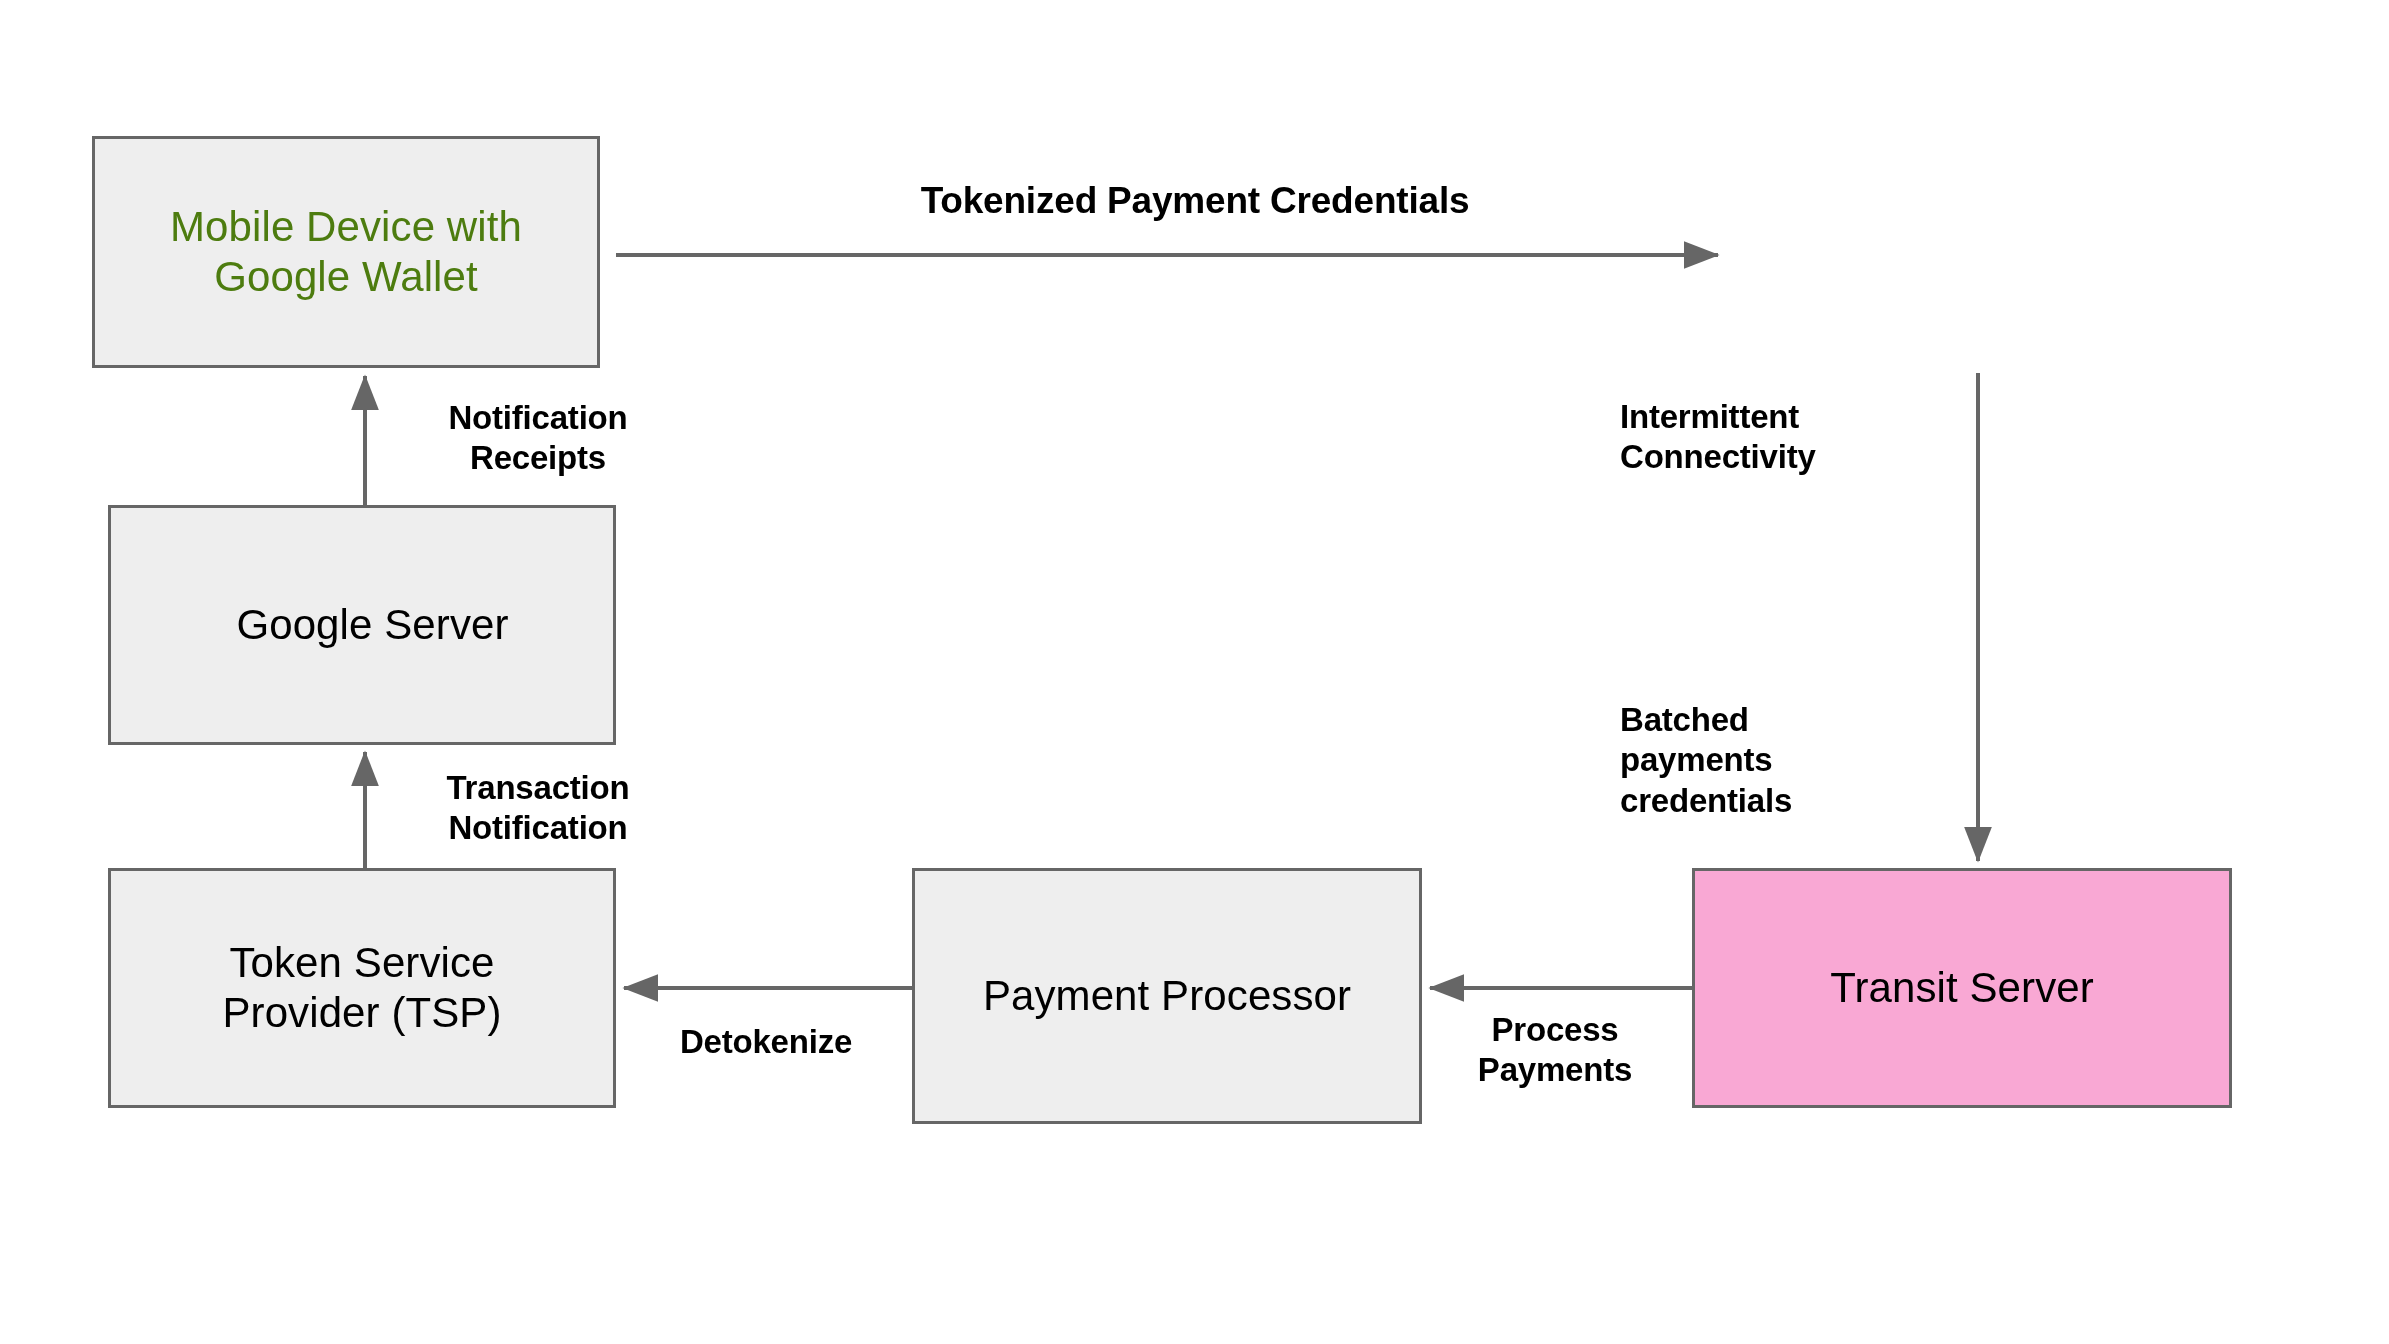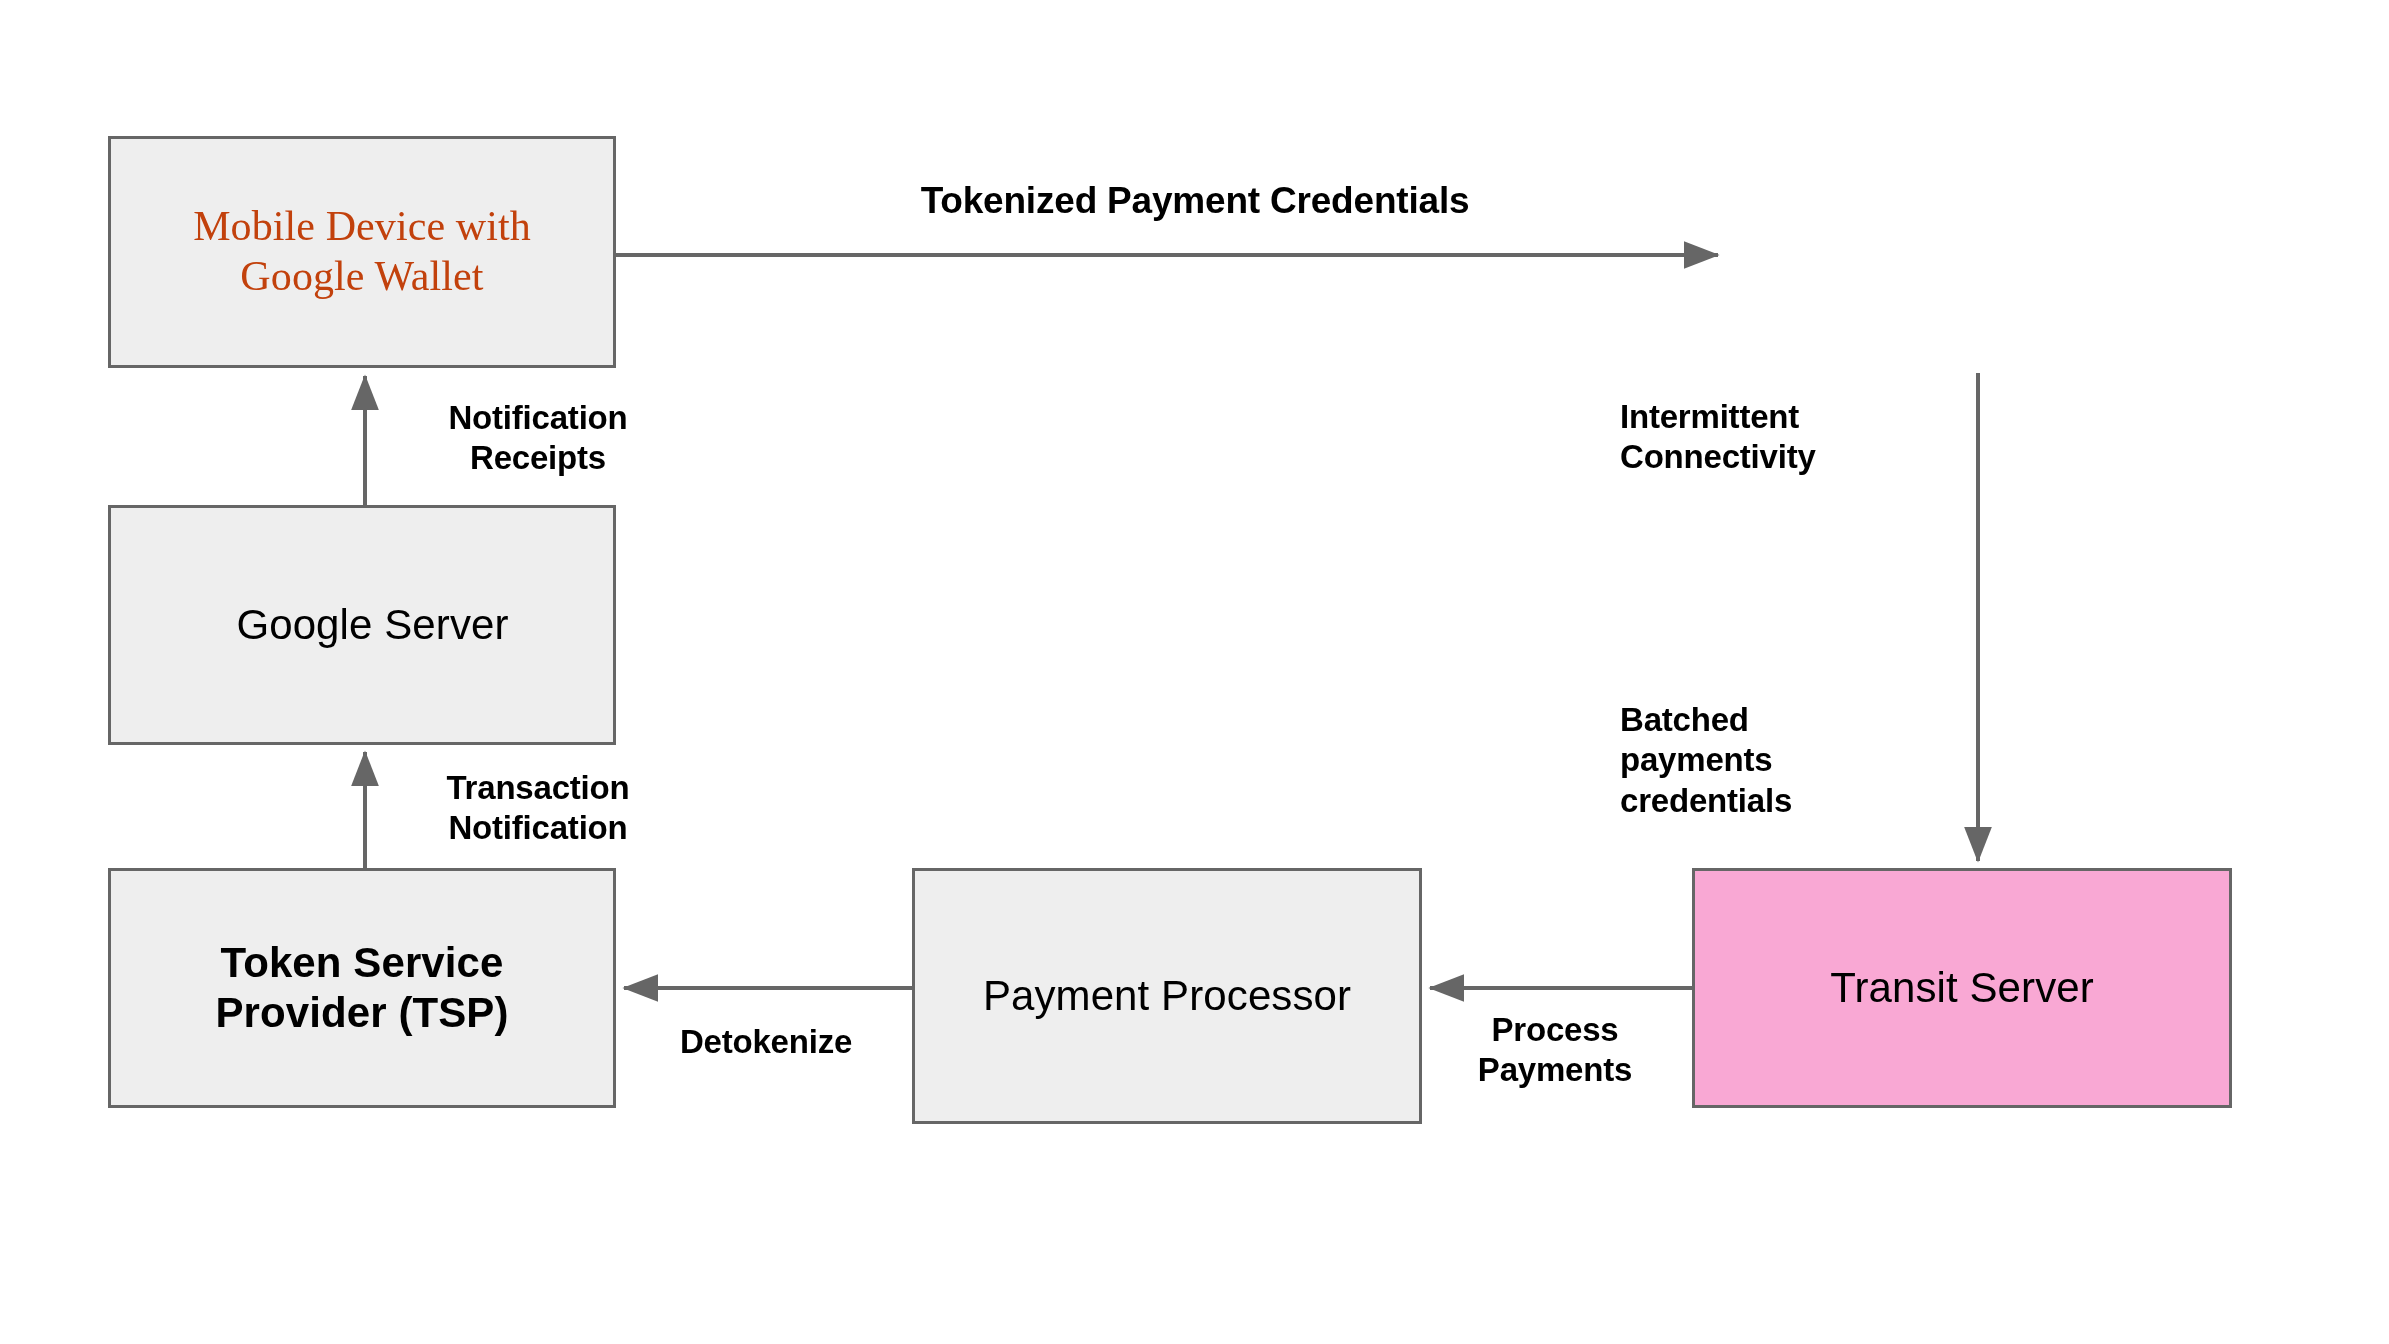--- a/index.html
+++ b/index.html
@@ -82,30 +82,30 @@
 
     <line x1="1692" y1="988" x2="1430" y2="988" stroke="#666666" stroke-width="4" marker-end="url(#arrowhead)"></line>
 
     <line x1="912" y1="988" x2="624" y2="988" stroke="#666666" stroke-width="4" marker-end="url(#arrowhead)"></line>
 
     <line x1="365" y1="868" x2="365" y2="752" stroke="#666666" stroke-width="4" marker-end="url(#arrowhead)"></line>
 
     <line x1="365" y1="505" x2="365" y2="376" stroke="#666666" stroke-width="4" marker-end="url(#arrowhead)"></line>
   </svg>
 
-  <div class="node" id="node-mobile-device" style="left: 108px; top: 136px; width: 508px; height: 232px; background: rgb(238, 238, 238); border-color: rgb(102, 102, 102); color: #c2410c; font-family: Liberation Serif, serif;">
+  <div class="node" id="node-mobile-device" style="left: 92px; top: 136px; width: 508px; height: 232px; background: rgb(238, 238, 238); border-color: rgb(102, 102, 102); color: #4d7c0f;">
     <span class="node-label">Mobile Device with
 Google Wallet</span>
   </div>
 
   <div class="node" id="node-google-server" style="left: 108px; top: 505px; width: 508px; height: 240px; background: rgb(238, 238, 238); border-color: rgb(102, 102, 102); color: rgb(0, 0, 0); padding-left: 21px;">
     <span class="node-label">Google Server</span>
   </div>
 
-  <div class="node" id="node-token-service-provider" style="left: 108px; top: 868px; width: 508px; height: 240px; background: rgb(238, 238, 238); border-color: rgb(102, 102, 102); color: rgb(0, 0, 0); font-weight: bold;">
+  <div class="node" id="node-token-service-provider" style="left: 108px; top: 868px; width: 508px; height: 240px; background: rgb(238, 238, 238); border-color: rgb(102, 102, 102); color: rgb(0, 0, 0);">
     <span class="node-label">Token Service
 Provider (TSP)</span>
   </div>
 
   <div class="node" id="node-payment-processor" style="left: 912px; top: 868px; width: 510px; height: 256px; background: rgb(238, 238, 238); border-color: rgb(102, 102, 102); color: rgb(0, 0, 0);">
     <span class="node-label">Payment Processor</span>
   </div>
 
 
   <div class="node" id="node-transit-server" style="left: 1692px; top: 868px; width: 540px; height: 240px; background: #f9a8d4; border-color: rgb(102, 102, 102); color: rgb(0, 0, 0);">

